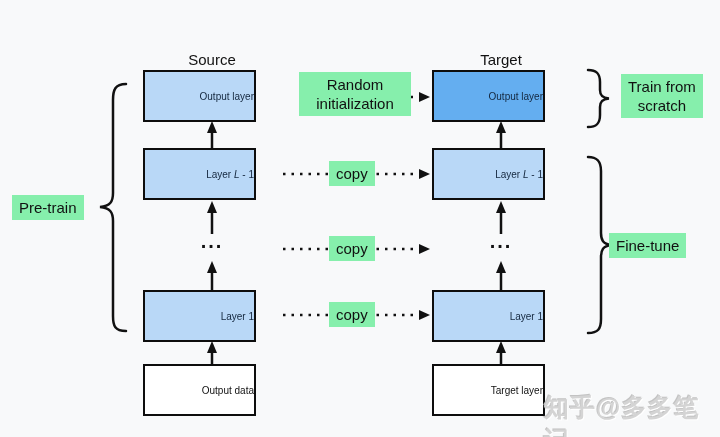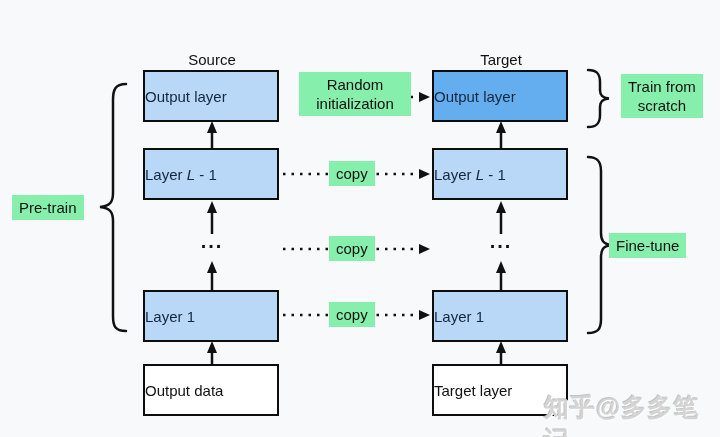--- a/index.html
+++ b/index.html
@@ -26,27 +26,27 @@
     left: 0; top: 0;
     width: 720px; height: 437px;
   }
   .lines line, .lines path { stroke: var(--line); fill: none; }
   .lines polygon { fill: var(--line); stroke: none; }
   .solid-line { stroke-width: 2.5; }
   .dashed-line { stroke-width: 2.5; stroke-dasharray: 2.5 6; }
   .brace { stroke-width: 2.5; stroke-linecap: round; }
   .box {
     position: absolute;
-    width: 136px;
+    width: 113px;
     height: 52px;
     border: 2px solid var(--border);
     display: flex;
     align-items: center;
-    justify-content: flex-start;
-    font-size: 15px;
+    justify-content: flex-end;
+    font-size: 10px;
     color: var(--box-text);
     white-space: pre;
   }
   .box.light { background: var(--light-box); }
   .box.dark  { background: var(--dark-box); }
   .box.plain { background: #ffffff; color: #111111; }
   .box .math-var { font-style: italic; }
   .col-title {
     position: absolute;
     width: 140px;

